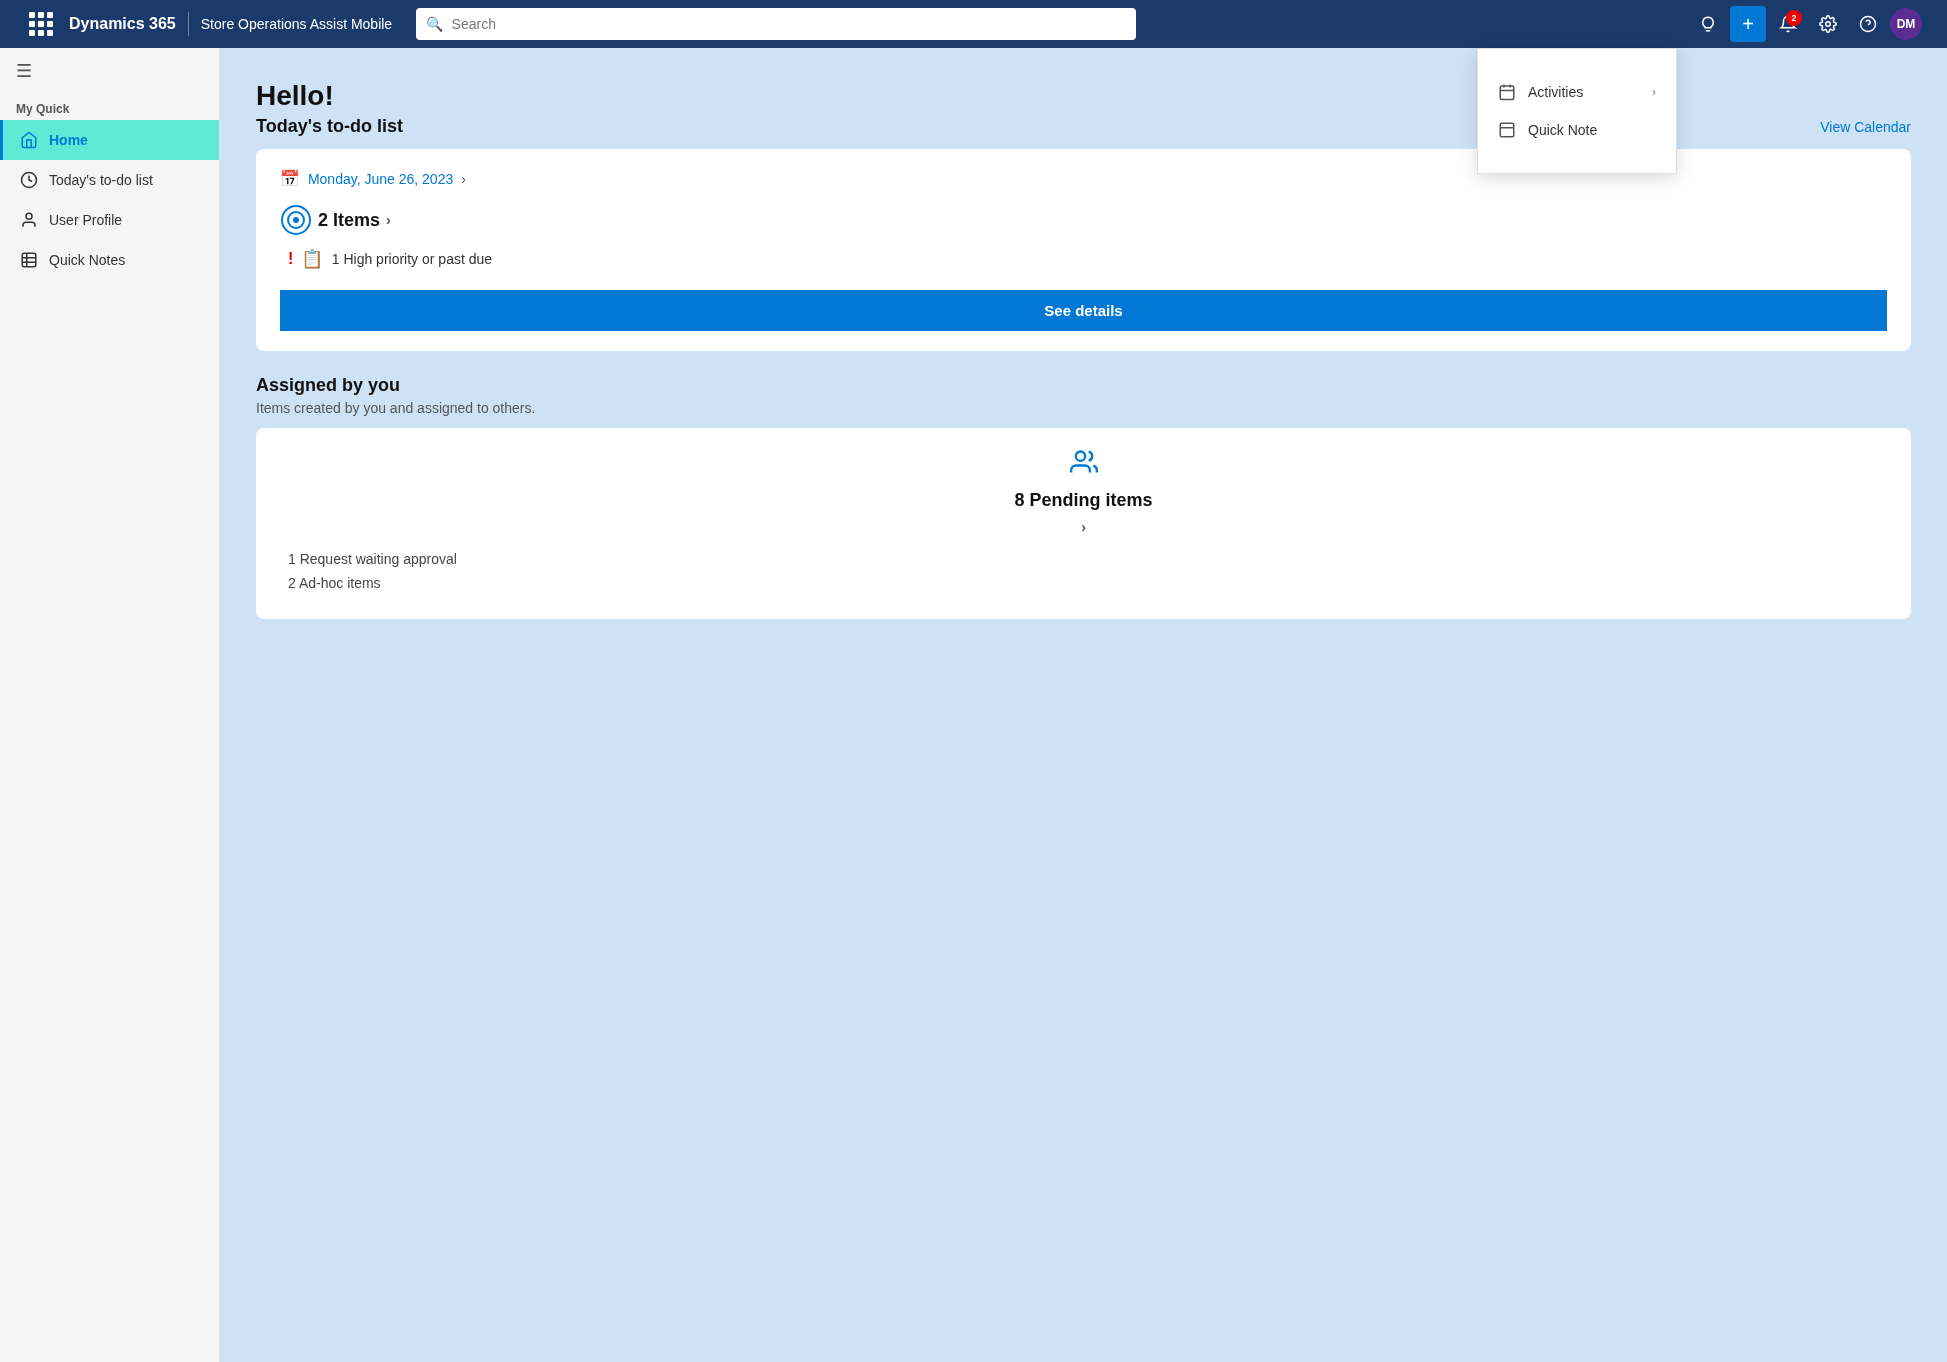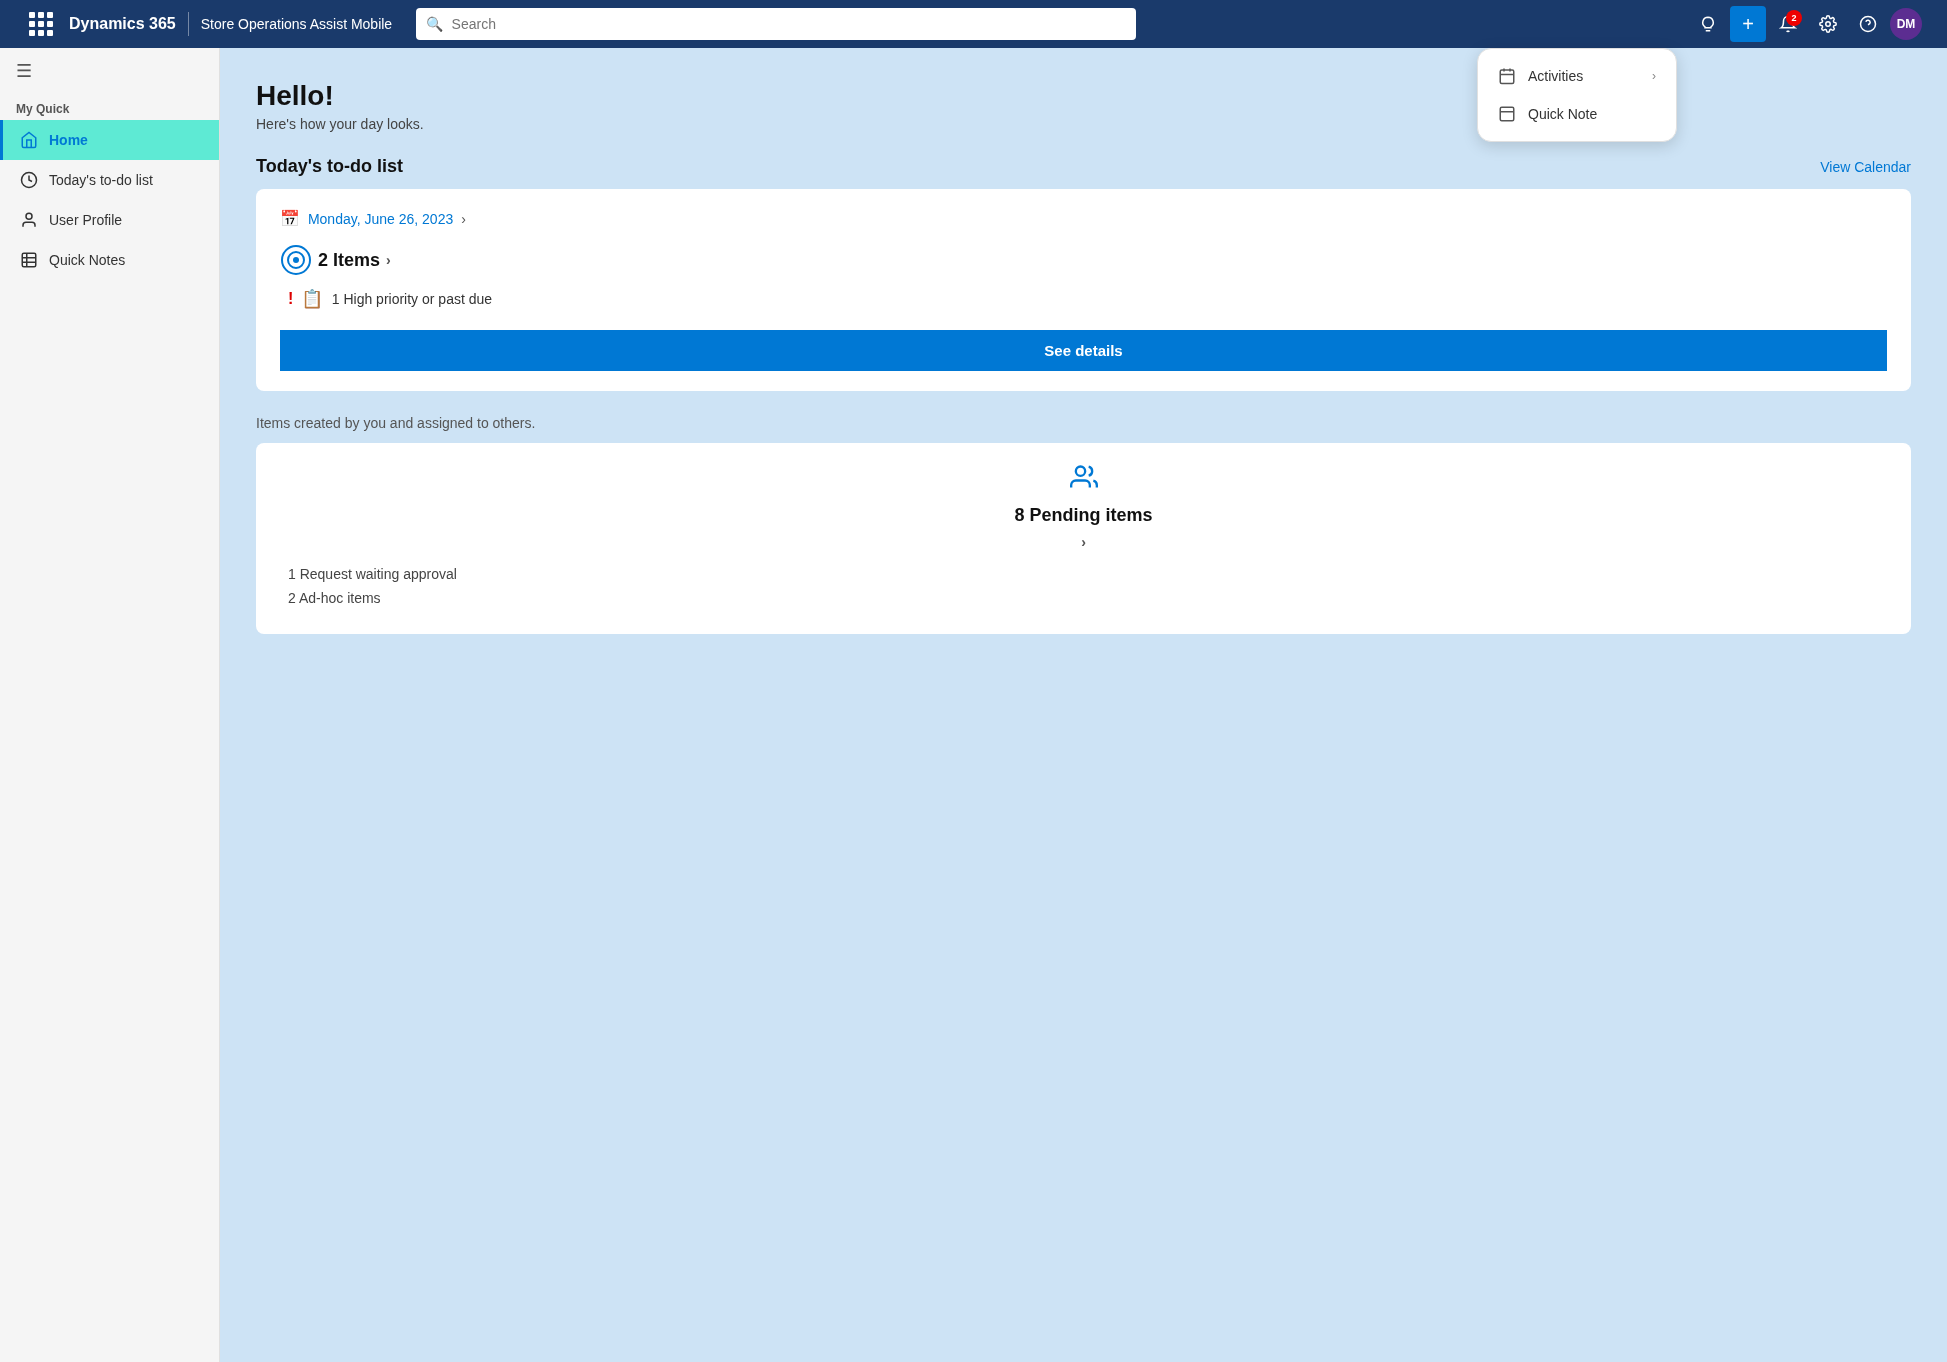--- a/index.html
+++ b/index.html
@@ -97,22 +97,22 @@
     .assigned-subtitle { font-size: 14px; color: #555; margin-bottom: 12px; }
 
     
     .pending-row { display: flex; align-items: center; gap: 8px; font-size: 18px; font-weight: 700; margin-bottom: 16px; color: #111; flex-direction: column; }
     .assigned-icon { font-size: 22px; color: #0078d4; }
     .pending-detail { font-size: 14px; color: #444; padding-left: 8px; margin-bottom: 8px; }
 
     
     .dropdown-overlay {
       position: fixed; top: 48px; right: 270px; background: white;
-      border: 1px solid #e0e0e0; border-radius: 14px; box-shadow: 0 4px 16px rgba(0,0,0,0.15);
-      z-index: 200; min-width: 200px; padding: 8px 0;
+      border: 1px solid #e0e0e0; border-radius: 0; box-shadow: 0 4px 16px rgba(0,0,0,0.15);
+      z-index: 200; min-width: 200px; padding: 24px 0;
     }
     .dropdown-item {
       display: flex; align-items: center; gap: 12px; padding: 10px 20px;
       cursor: pointer; font-size: 14px; color: #333;
     }
     .dropdown-chevron { margin-left: auto; color: #888; font-size: 12px; }
   </style>
 </head>
 <body>
 
@@ -214,21 +214,20 @@
             <line x1="3" y1="15" x2="21" y2="15"></line>
             <line x1="9" y1="3" x2="9" y2="21"></line>
           </svg>
       </div>
       <span>Quick Notes</span>
     </div>
   </div>
 
   <div class="main-content">
     <div class="main-hello">Hello!</div>
-    <div class="main-subtitle">Here's how your day looks.</div>
 
     <div class="section-header">
       <span class="section-title">Today's to-do list</span>
       <a class="view-calendar-link">View Calendar</a>
     </div>
 
     <div class="card">
       <div class="date-row">
         <span class="calendar-icon-sm">📅</span>
         <span>Monday, June 26, 2023</span>
@@ -247,20 +246,21 @@
 
       <div class="priority-row">
         <span class="exclamation">!</span>
         <span style="font-size:18px;color:#c00;">📋</span>
         <span>1 High priority or past due</span>
       </div>
 
       <button class="see-details-btn">See details</button>
     </div>
 
+    <div class="assigned-title">Assigned by you</div>
     <div class="assigned-subtitle">Items created by you and assigned to others.</div>
 
     <div class="card">
       <div class="pending-row">
         <span class="assigned-icon">
           <svg width="28" height="28" viewBox="0 0 24 24" fill="none" stroke="#0078d4" stroke-width="2">
             <path d="M17 21v-2a4 4 0 0 0-4-4H5a4 4 0 0 0-4 4v2"></path>
             <circle cx="9" cy="7" r="4"></circle>
             <path d="M23 21v-2a4 4 0 0 0-3-3.87"></path>
             <path d="M16 3.13a4 4 0 0 1 0 7.75"></path>

